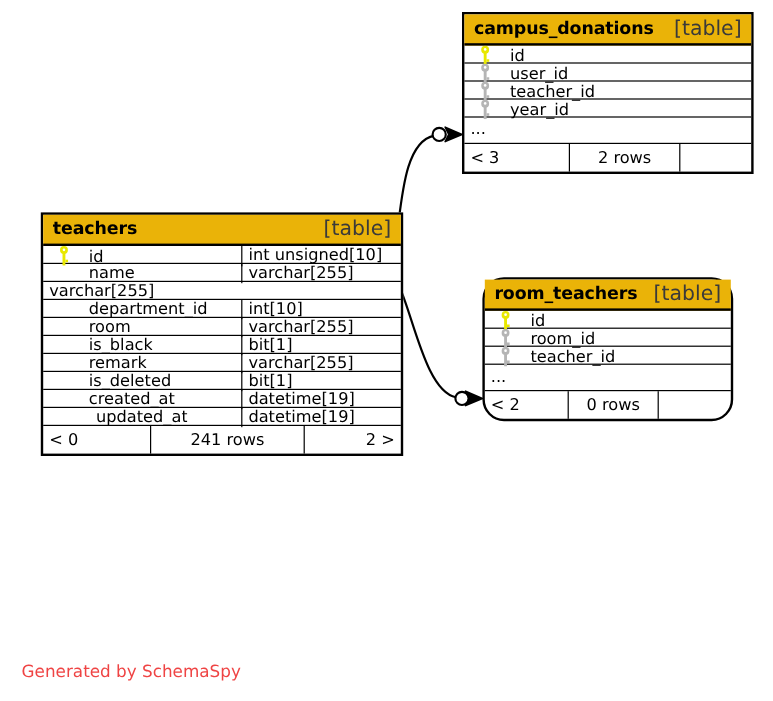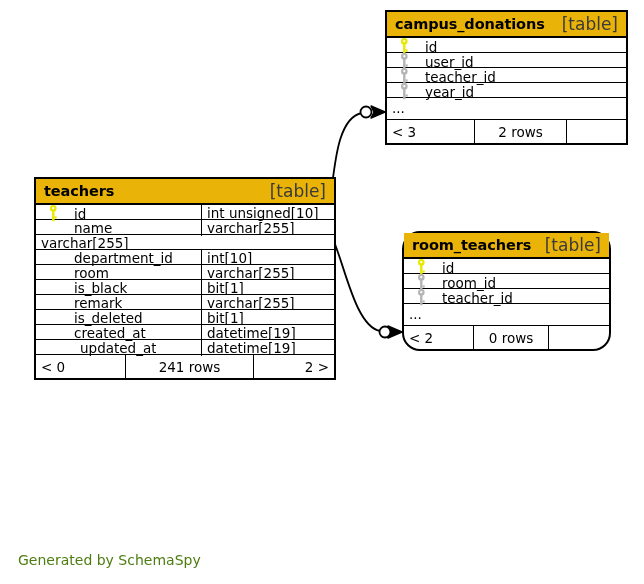--- a/index.html
+++ b/index.html
@@ -133,21 +133,21 @@
   .foot-prev { justify-content: flex-start; border-right: 1.5px solid #000000; }
   .foot-mid  { justify-content: center;     border-right: 1.5px solid #000000; }
   .foot-next { justify-content: flex-end; }
 
   
   .caption {
     position: absolute;
     left: 18px;
     top: 552px;
     font-size: 14px;
-    color: #4d7c0f;
+    color: #ef4444;
     white-space: nowrap;
     z-index: 2;
   }
 </style>
 </head>
 <body>
 
 <svg id="connector-layer" viewBox="0 0 644 584" width="644" height="584" xmlns="http://www.w3.org/2000/svg">
     <g>
       <path d="M 320 224 C 338 224 325 120 362 113" fill="none" stroke="#000000" stroke-width="1.8"></path>

